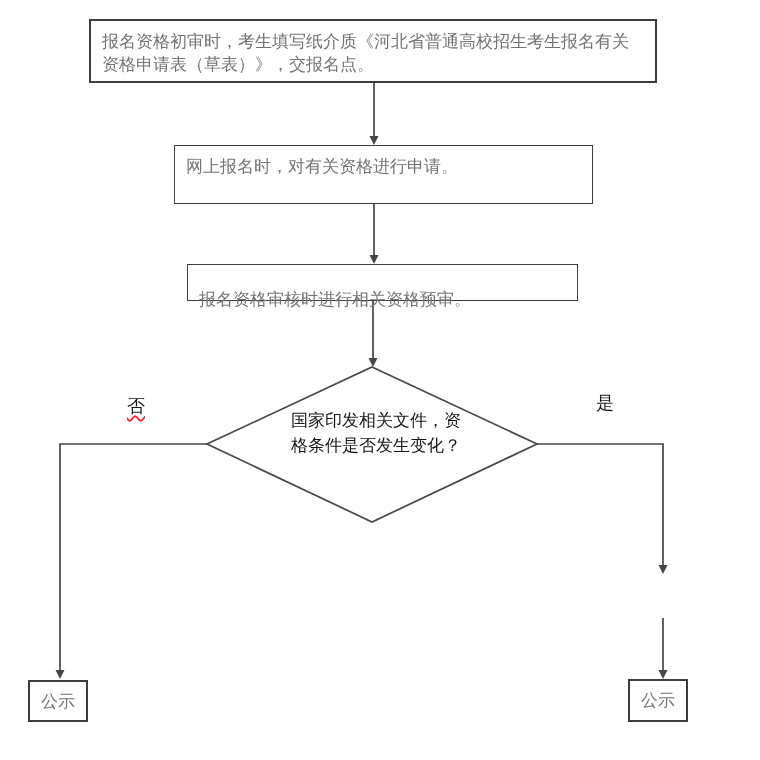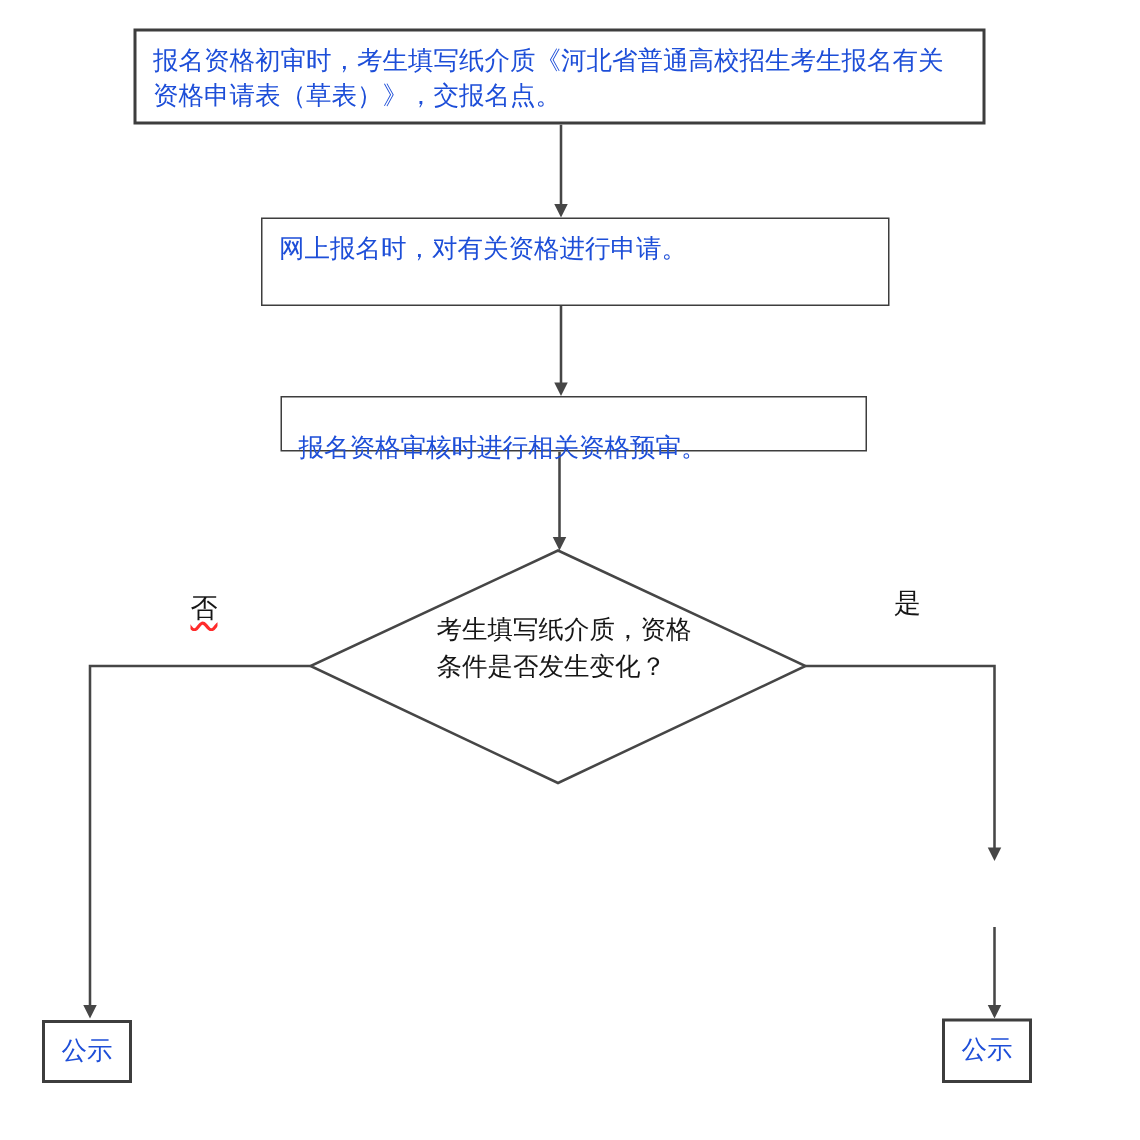--- a/index.html
+++ b/index.html
@@ -22,21 +22,21 @@
     left: 0;
     top: 0;
     width: 760px;
     height: 760px;
   }
   .node {
     position: absolute;
     box-sizing: border-box;
     background: #ffffff;
     border: 2px solid #3d3d3d;
-    color: #1d4ed8;
+    color: #737373;
     font-size: 17px;
     line-height: 23px;
     letter-spacing: 0px;
   }
   .node.thin { border-width: 1.5px; }
   .node .txt { display: block; }
   .pad { padding: 9px 11px 0 11px; }
   .center-txt {
     display: flex;
     align-items: center;
@@ -109,21 +109,21 @@
   </div>
 
   <div class="node thin pad" style="left:174px; top:145px; width:419px; height:59px;">
     <span class="txt">网上报名时，对有关资格进行申请。</span>
   </div>
 
   <div class="node thin pad" style="left:187px; top:264px; width:391px; height:37px; padding-top:23px;">
     <span class="txt">报名资格审核时进行相关资格预审。</span>
   </div>
 
-  <div class="decision-text">考生填写纸介质，资格条件是否发生变化？</div>
+  <div class="decision-text">国家印发相关文件，资格条件是否发生变化？</div>
 
   <div class="branch-label no">否</div>
   <div class="branch-label yes">是</div>
 
 
   <div class="node center-txt" style="left:28px; top:680px; width:60px; height:42px;">
     <span class="txt">公示</span>
   </div>
 
   <div class="node center-txt" style="left:628px; top:679px; width:60px; height:43px;">

